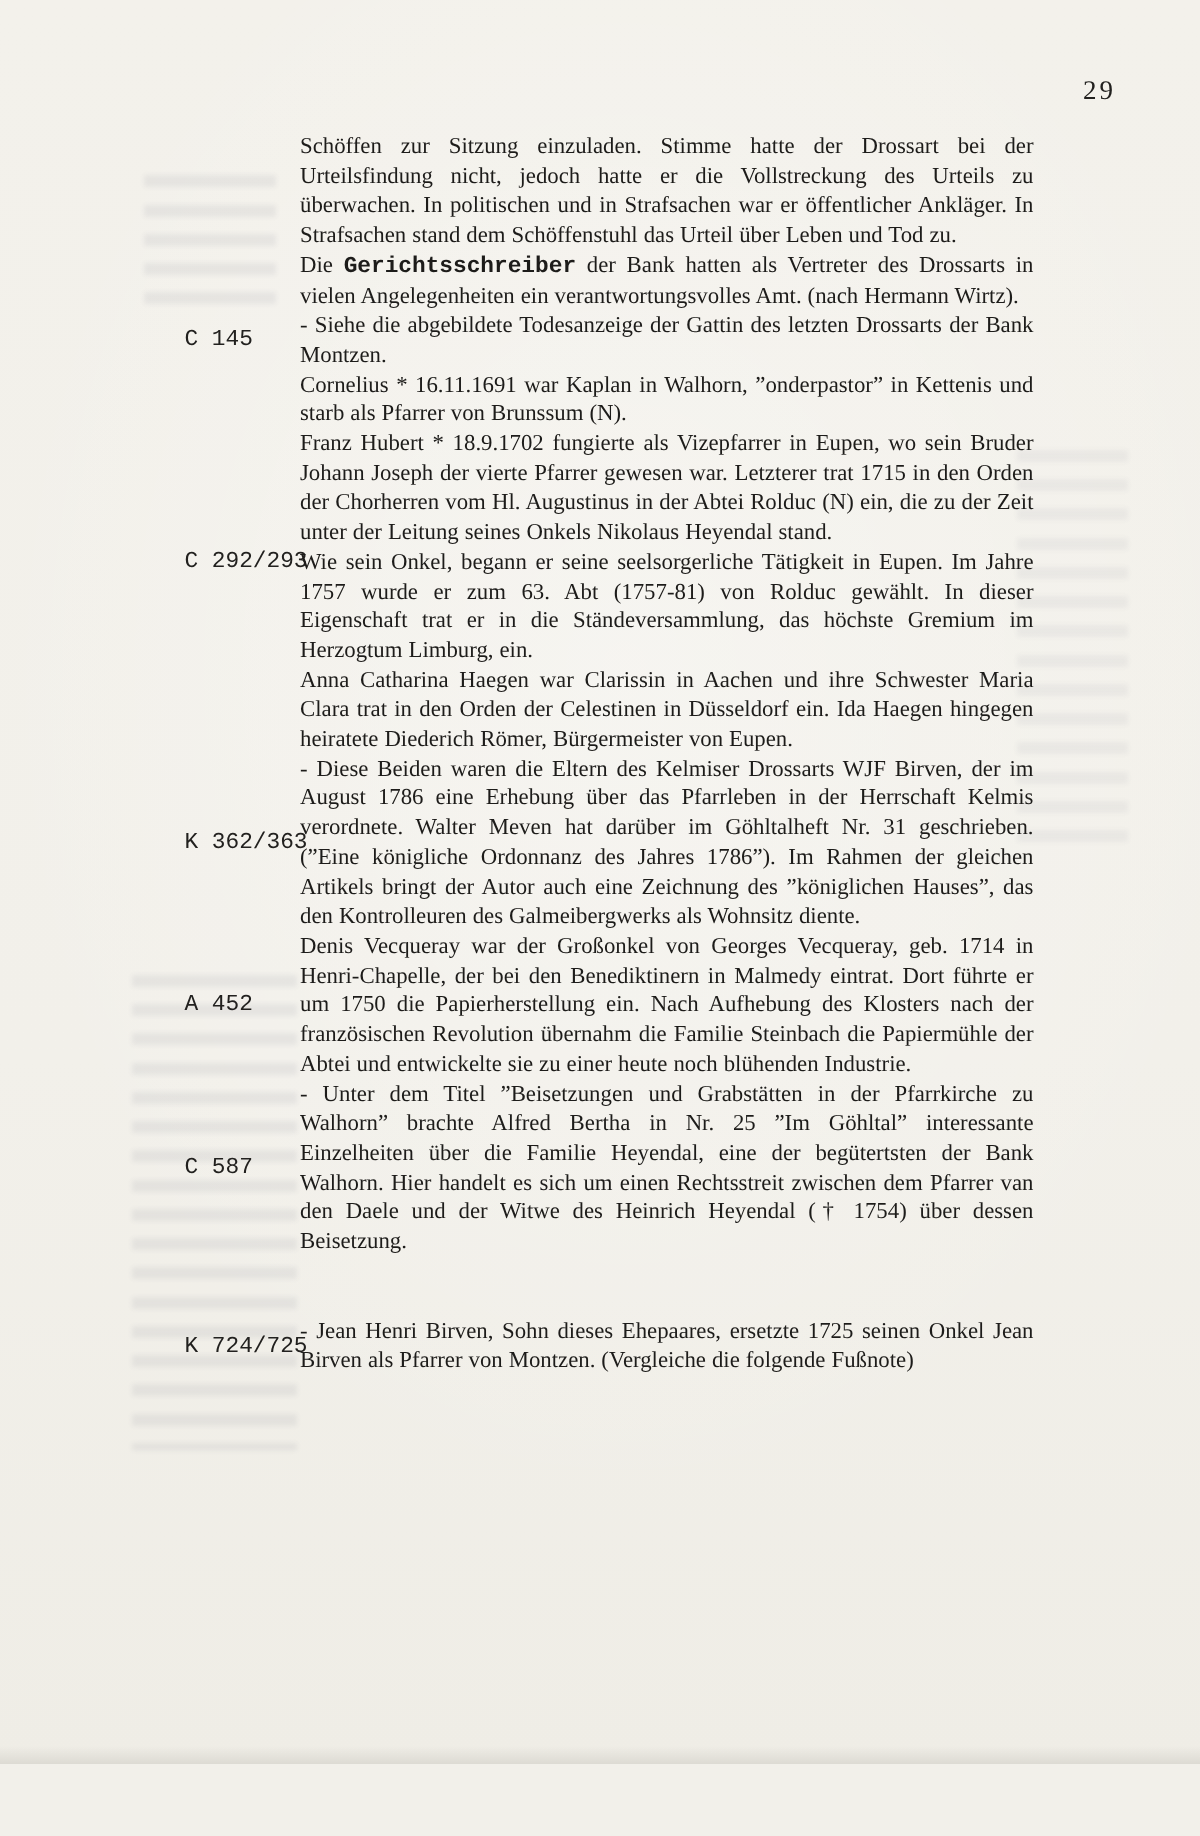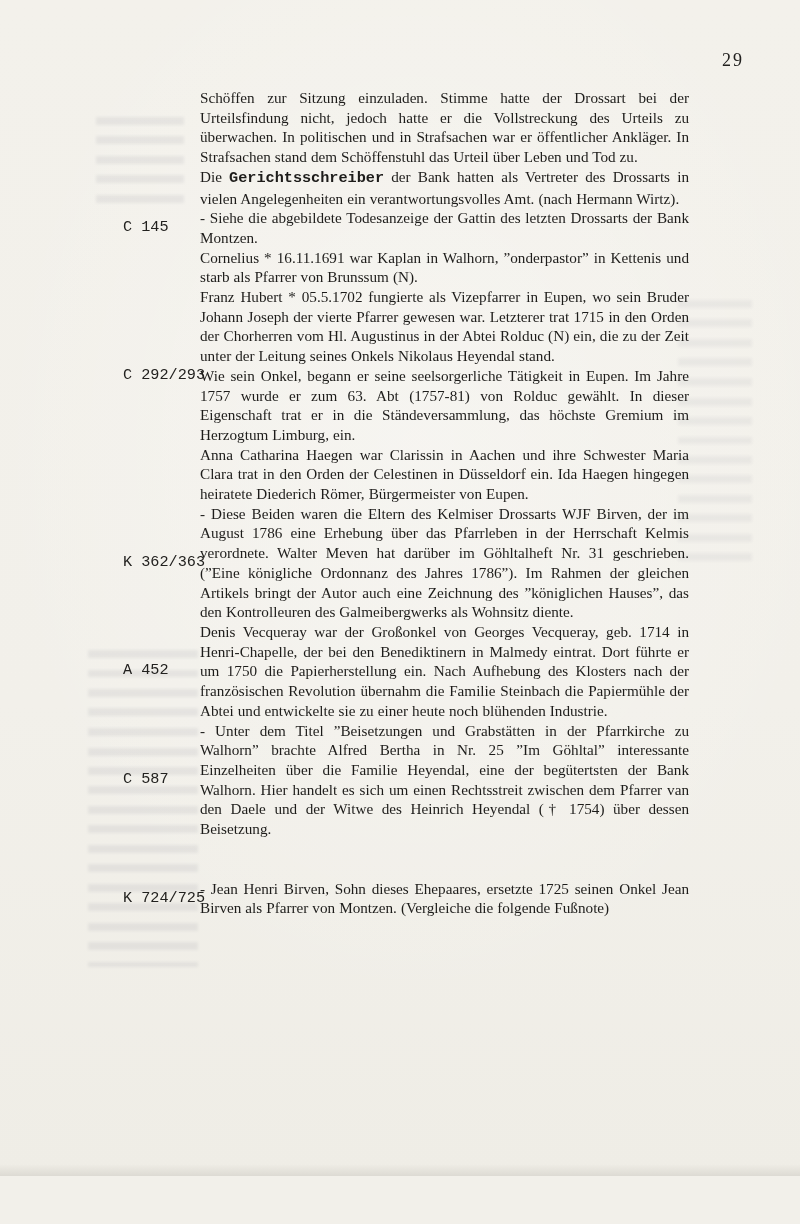--- a/index.html
+++ b/index.html
@@ -117,21 +117,21 @@
       <div class="entry-label">C 145</div>
       <div class="entry-content">
         <p>- Siehe die abgebildete Todesanzeige der Gattin des letzten Drossarts der Bank Montzen.</p>
       </div>
     </section>
 
     <section class="entry">
       <div class="entry-label">C 292/293</div>
       <div class="entry-content">
         <p>Cornelius * 16.11.1691 war Kaplan in Walhorn, ”onderpastor” in Kettenis und starb als Pfarrer von Brunssum (N).</p>
-        <p>Franz Hubert * 05.5.1702 fungierte als Vizepfarrer in Eupen, wo sein Bruder Johann Joseph der vierte Pfarrer gewesen war. Letzterer trat 1715 in den Orden der Chorherren vom Hl. Augustinus in der Abtei Rolduc (N) ein, die zu der Zeit unter der Leitung seines Onkels Nikolaus Heyendal stand.</p>
+        <p>Franz Hubert * 18.9.1702 fungierte als Vizepfarrer in Eupen, wo sein Bruder Johann Joseph der vierte Pfarrer gewesen war. Letzterer trat 1715 in den Orden der Chorherren vom Hl. Augustinus in der Abtei Rolduc (N) ein, die zu der Zeit unter der Leitung seines Onkels Nikolaus Heyendal stand.</p>
         <p>Wie sein Onkel, begann er seine seelsorgerliche Tätigkeit in Eupen. Im Jahre 1757 wurde er zum 63. Abt (1757-81) von Rolduc gewählt. In dieser Eigenschaft trat er in die Ständeversammlung, das höchste Gremium im Herzogtum Limburg, ein.</p>
         <p>Anna Catharina Haegen war Clarissin in Aachen und ihre Schwester Maria Clara trat in den Orden der Celestinen in Düsseldorf ein. Ida Haegen hingegen heiratete Diederich Römer, Bürgermeister von Eupen.</p>
       </div>
     </section>
 
     <section class="entry">
       <div class="entry-label">K 362/363</div>
       <div class="entry-content">
         <p>- Diese Beiden waren die Eltern des Kelmiser Drossarts WJF Birven, der im August 1786 eine Erhebung über das Pfarrleben in der Herrschaft Kelmis verordnete. Walter Meven hat darüber im Göhltalheft Nr. 31 geschrieben. (”Eine königliche Ordonnanz des Jahres 1786”). Im Rahmen der gleichen Artikels bringt der Autor auch eine Zeichnung des ”königlichen Hauses”, das den Kontrolleuren des Galmeibergwerks als Wohnsitz diente.</p>
       </div>

